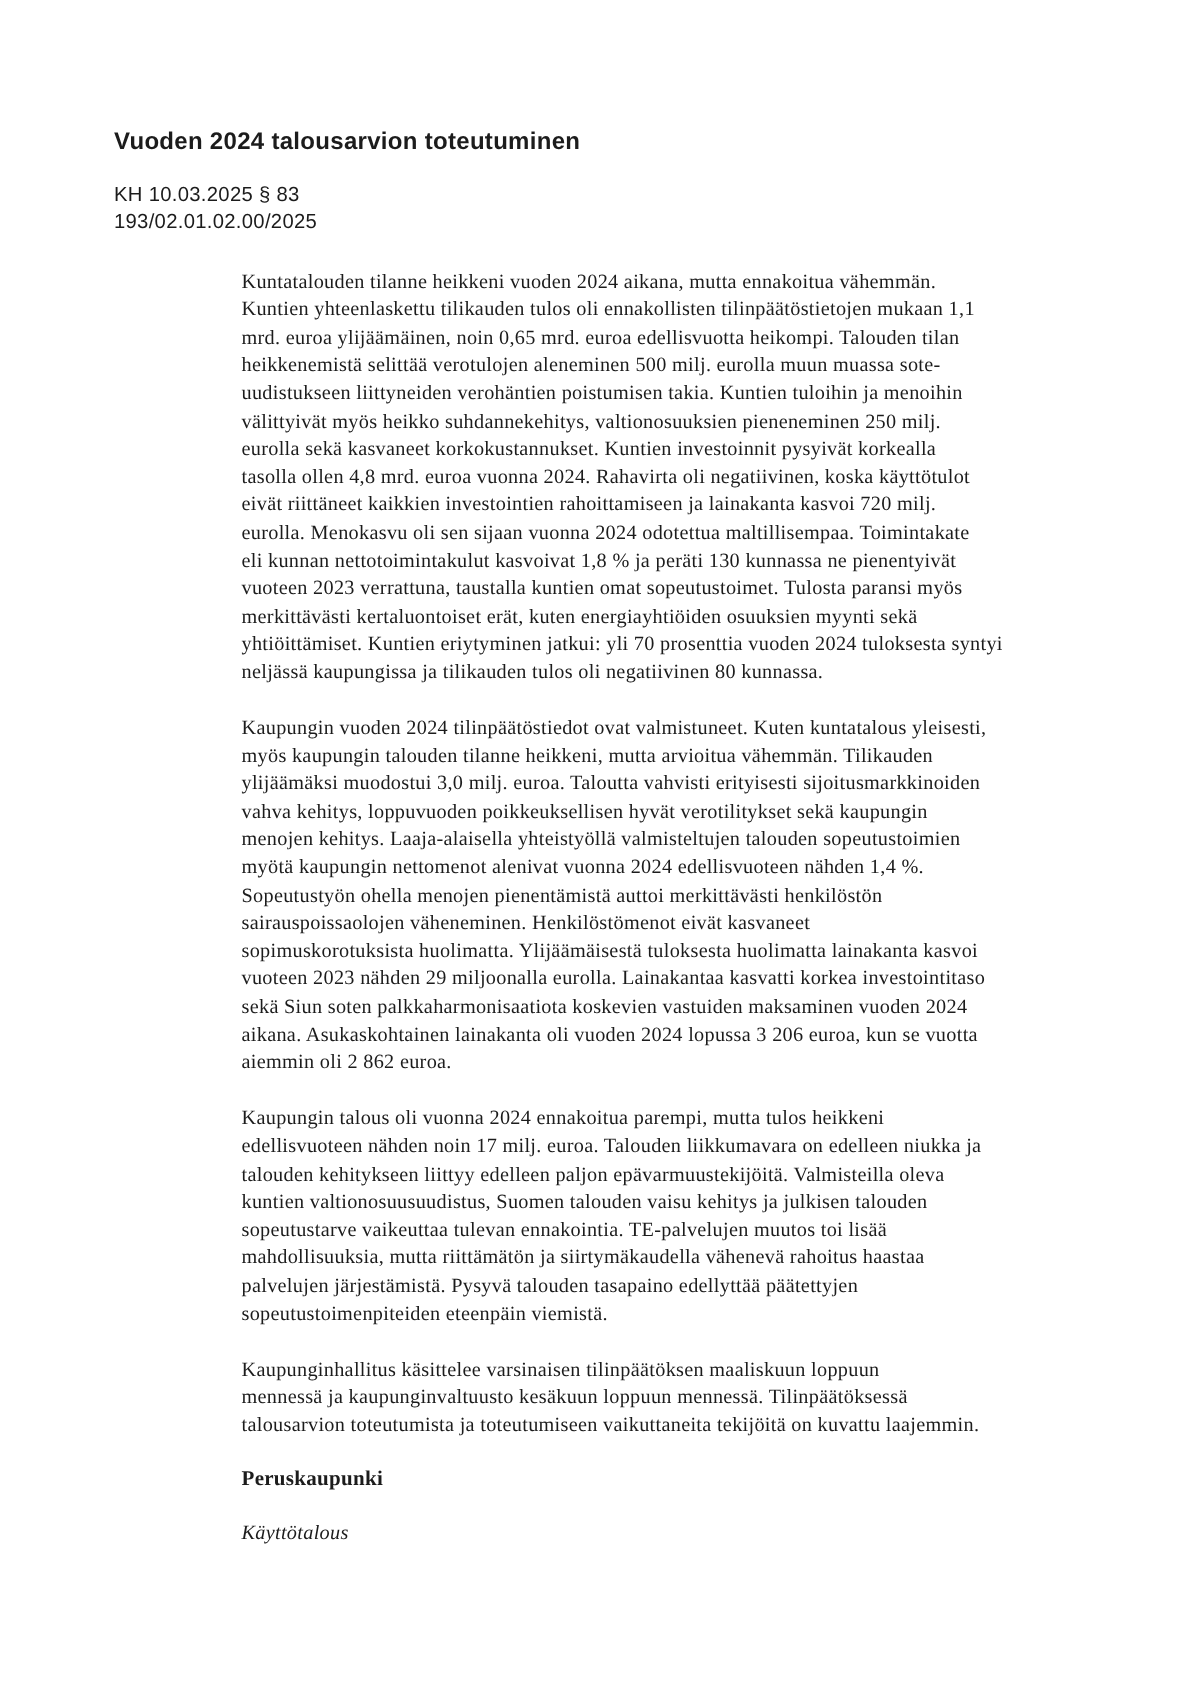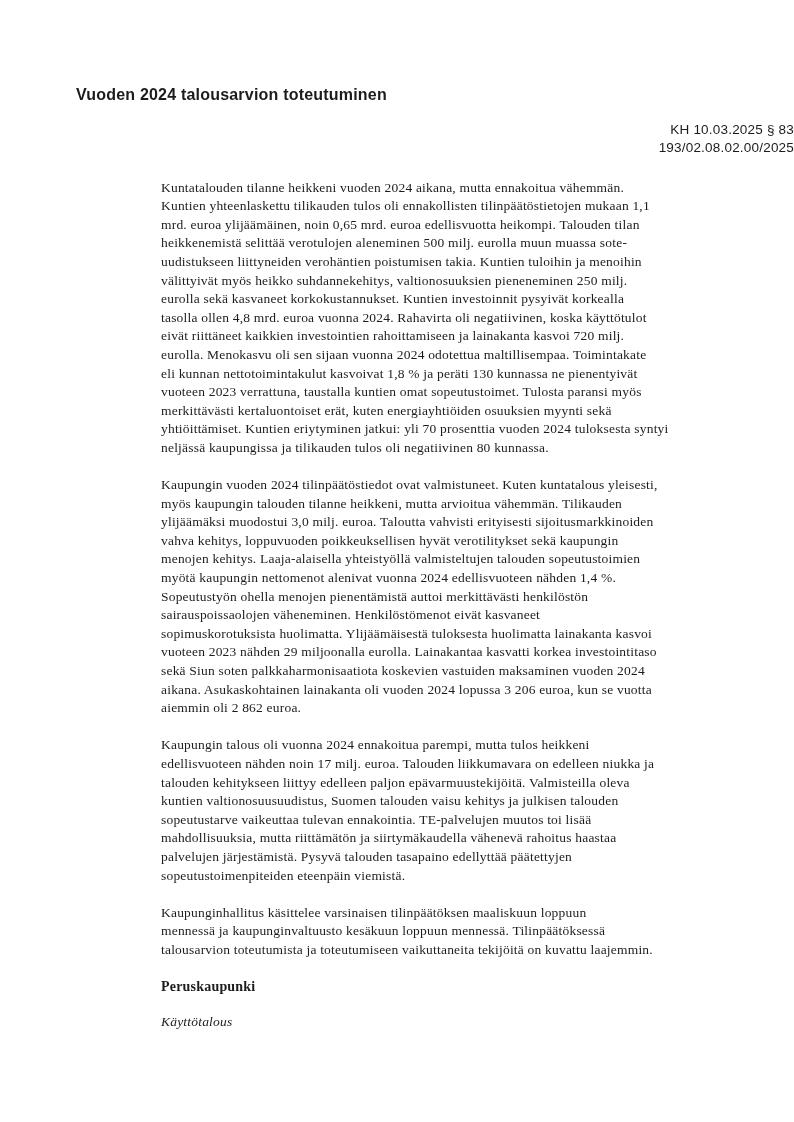--- a/index.html
+++ b/index.html
@@ -26,21 +26,20 @@
     font-weight: bold;
     line-height: 18.6px;
     letter-spacing: 0.2px;
     white-space: pre-line;
   }
   .doc-meta {
     margin: 16px 0 0 76px;
     font-size: 13.5px;
     line-height: 18px;
     letter-spacing: 0.2px;
-    text-align: right;
   }
   .doc-meta div {
     white-space: pre-line;
   }
   .content {
     margin: 22px 30px 0 161px;
     font-family: Liberation Serif, serif;
   }
   .para {
     margin: 0 0 18.6px 0;
@@ -66,21 +65,21 @@
 </style>
 </head>
 <body>
 
 <div class="page">
 
   <div class="doc-title">Vuoden 2024 talousarvion toteutuminen</div>
 
   <div class="doc-meta">
     <div>KH 10.03.2025 § 83</div>
-    <div>193/02.08.02.00/2025</div>
+    <div>193/02.01.02.00/2025</div>
   </div>
 
   <div class="content">
 
     <div class="para">Kuntatalouden tilanne heikkeni vuoden 2024 aikana, mutta ennakoitua vähemmän.
 Kuntien yhteenlaskettu tilikauden tulos oli ennakollisten tilinpäätöstietojen mukaan 1,1
 mrd. euroa ylijäämäinen, noin 0,65 mrd. euroa edellisvuotta heikompi. Talouden tilan
 heikkenemistä selittää verotulojen aleneminen 500 milj. eurolla muun muassa sote-
 uudistukseen liittyneiden verohäntien poistumisen takia. Kuntien tuloihin ja menoihin
 välittyivät myös heikko suhdannekehitys, valtionosuuksien pieneneminen 250 milj.

